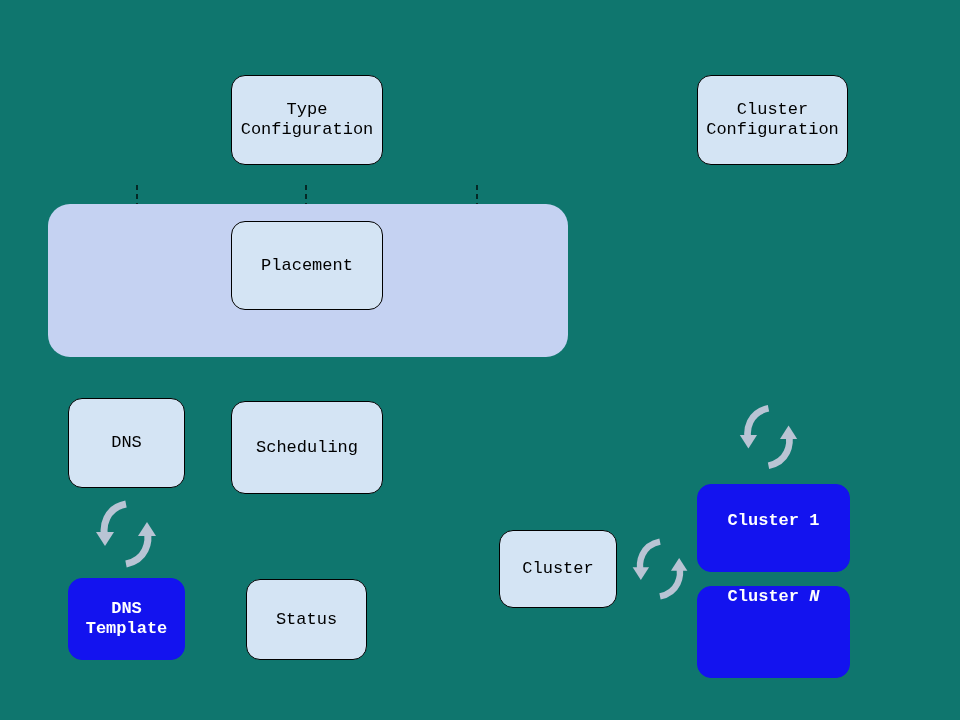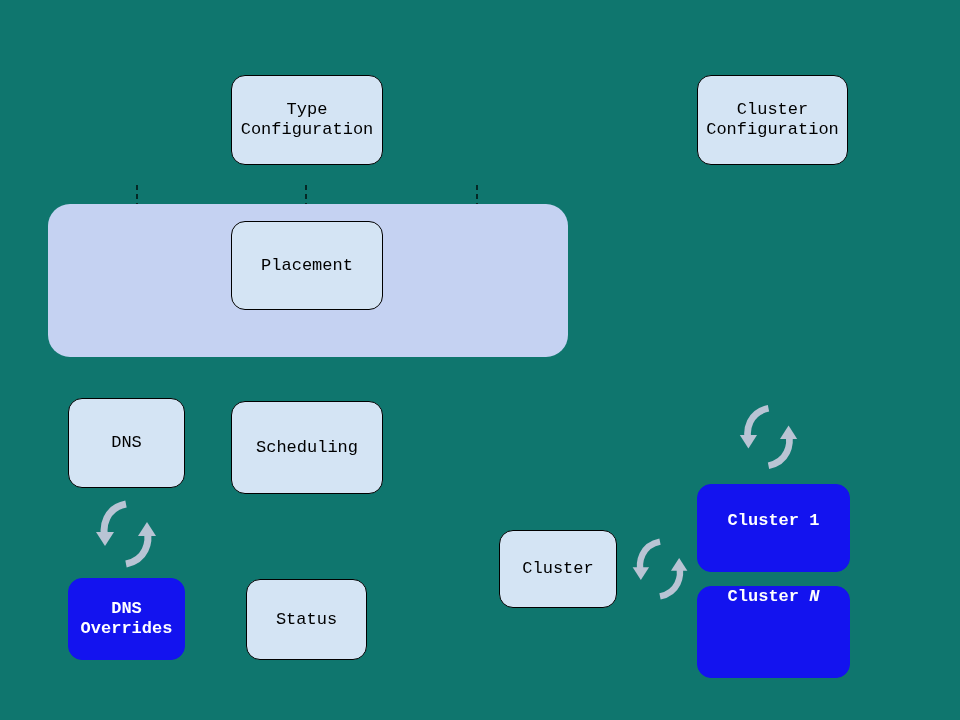--- a/index.html
+++ b/index.html
@@ -147,21 +147,21 @@
         <path d="M 34 66 C 54 62 58 44 55 32"></path>
       </g>
       <polygon points="4,34 22,34 13,48" fill="#b9c4d4"></polygon>
       <polygon points="46,38 64,38 55,24" fill="#b9c4d4"></polygon>
     </svg>
   </div>
 
   <div class="node node-blue" style="left:68px; top:578px; width:117px; height:82px;">
     <span class="label-stack">
       <span>DNS</span><br>
-      <span>Overrides</span>
+      <span>Template</span>
     </span>
   </div>
 
   <div class="node node-light" style="left:231px; top:401px; width:152px; height:93px;">
     <span>Scheduling</span>
   </div>
 
   <div class="node node-light" style="left:246px; top:579px; width:121px; height:81px;">
     <span>Status</span>
   </div>

